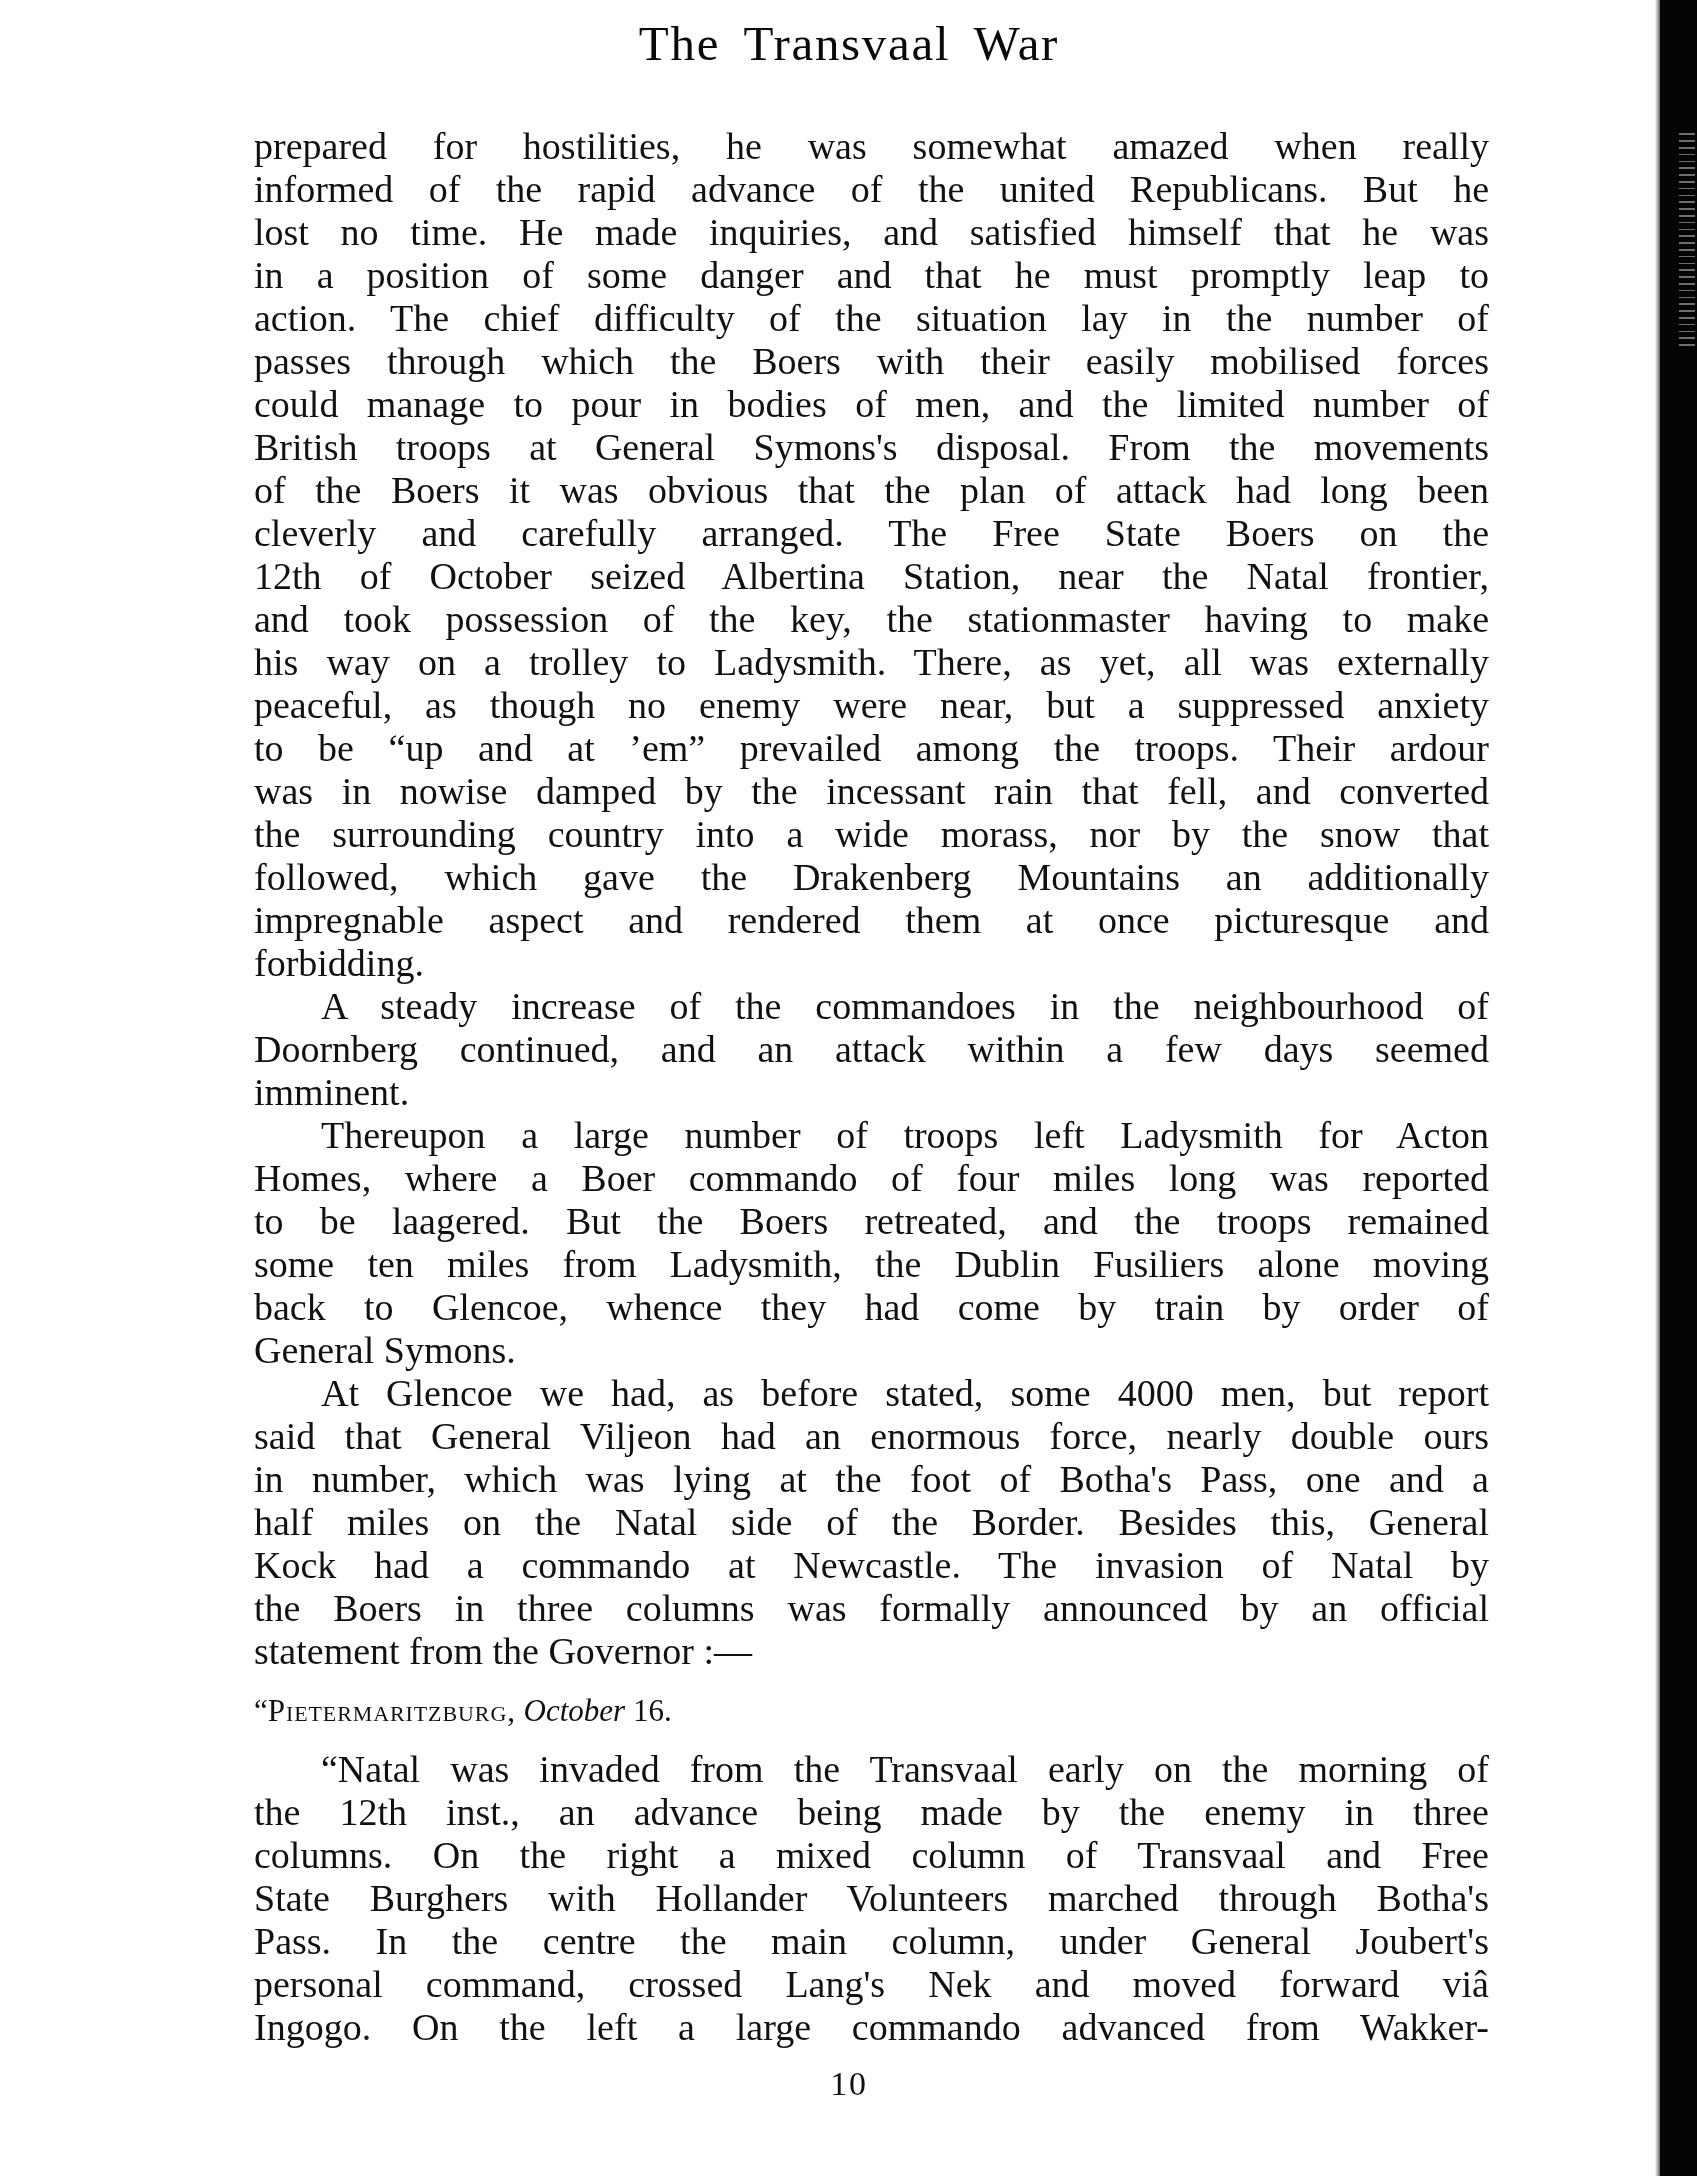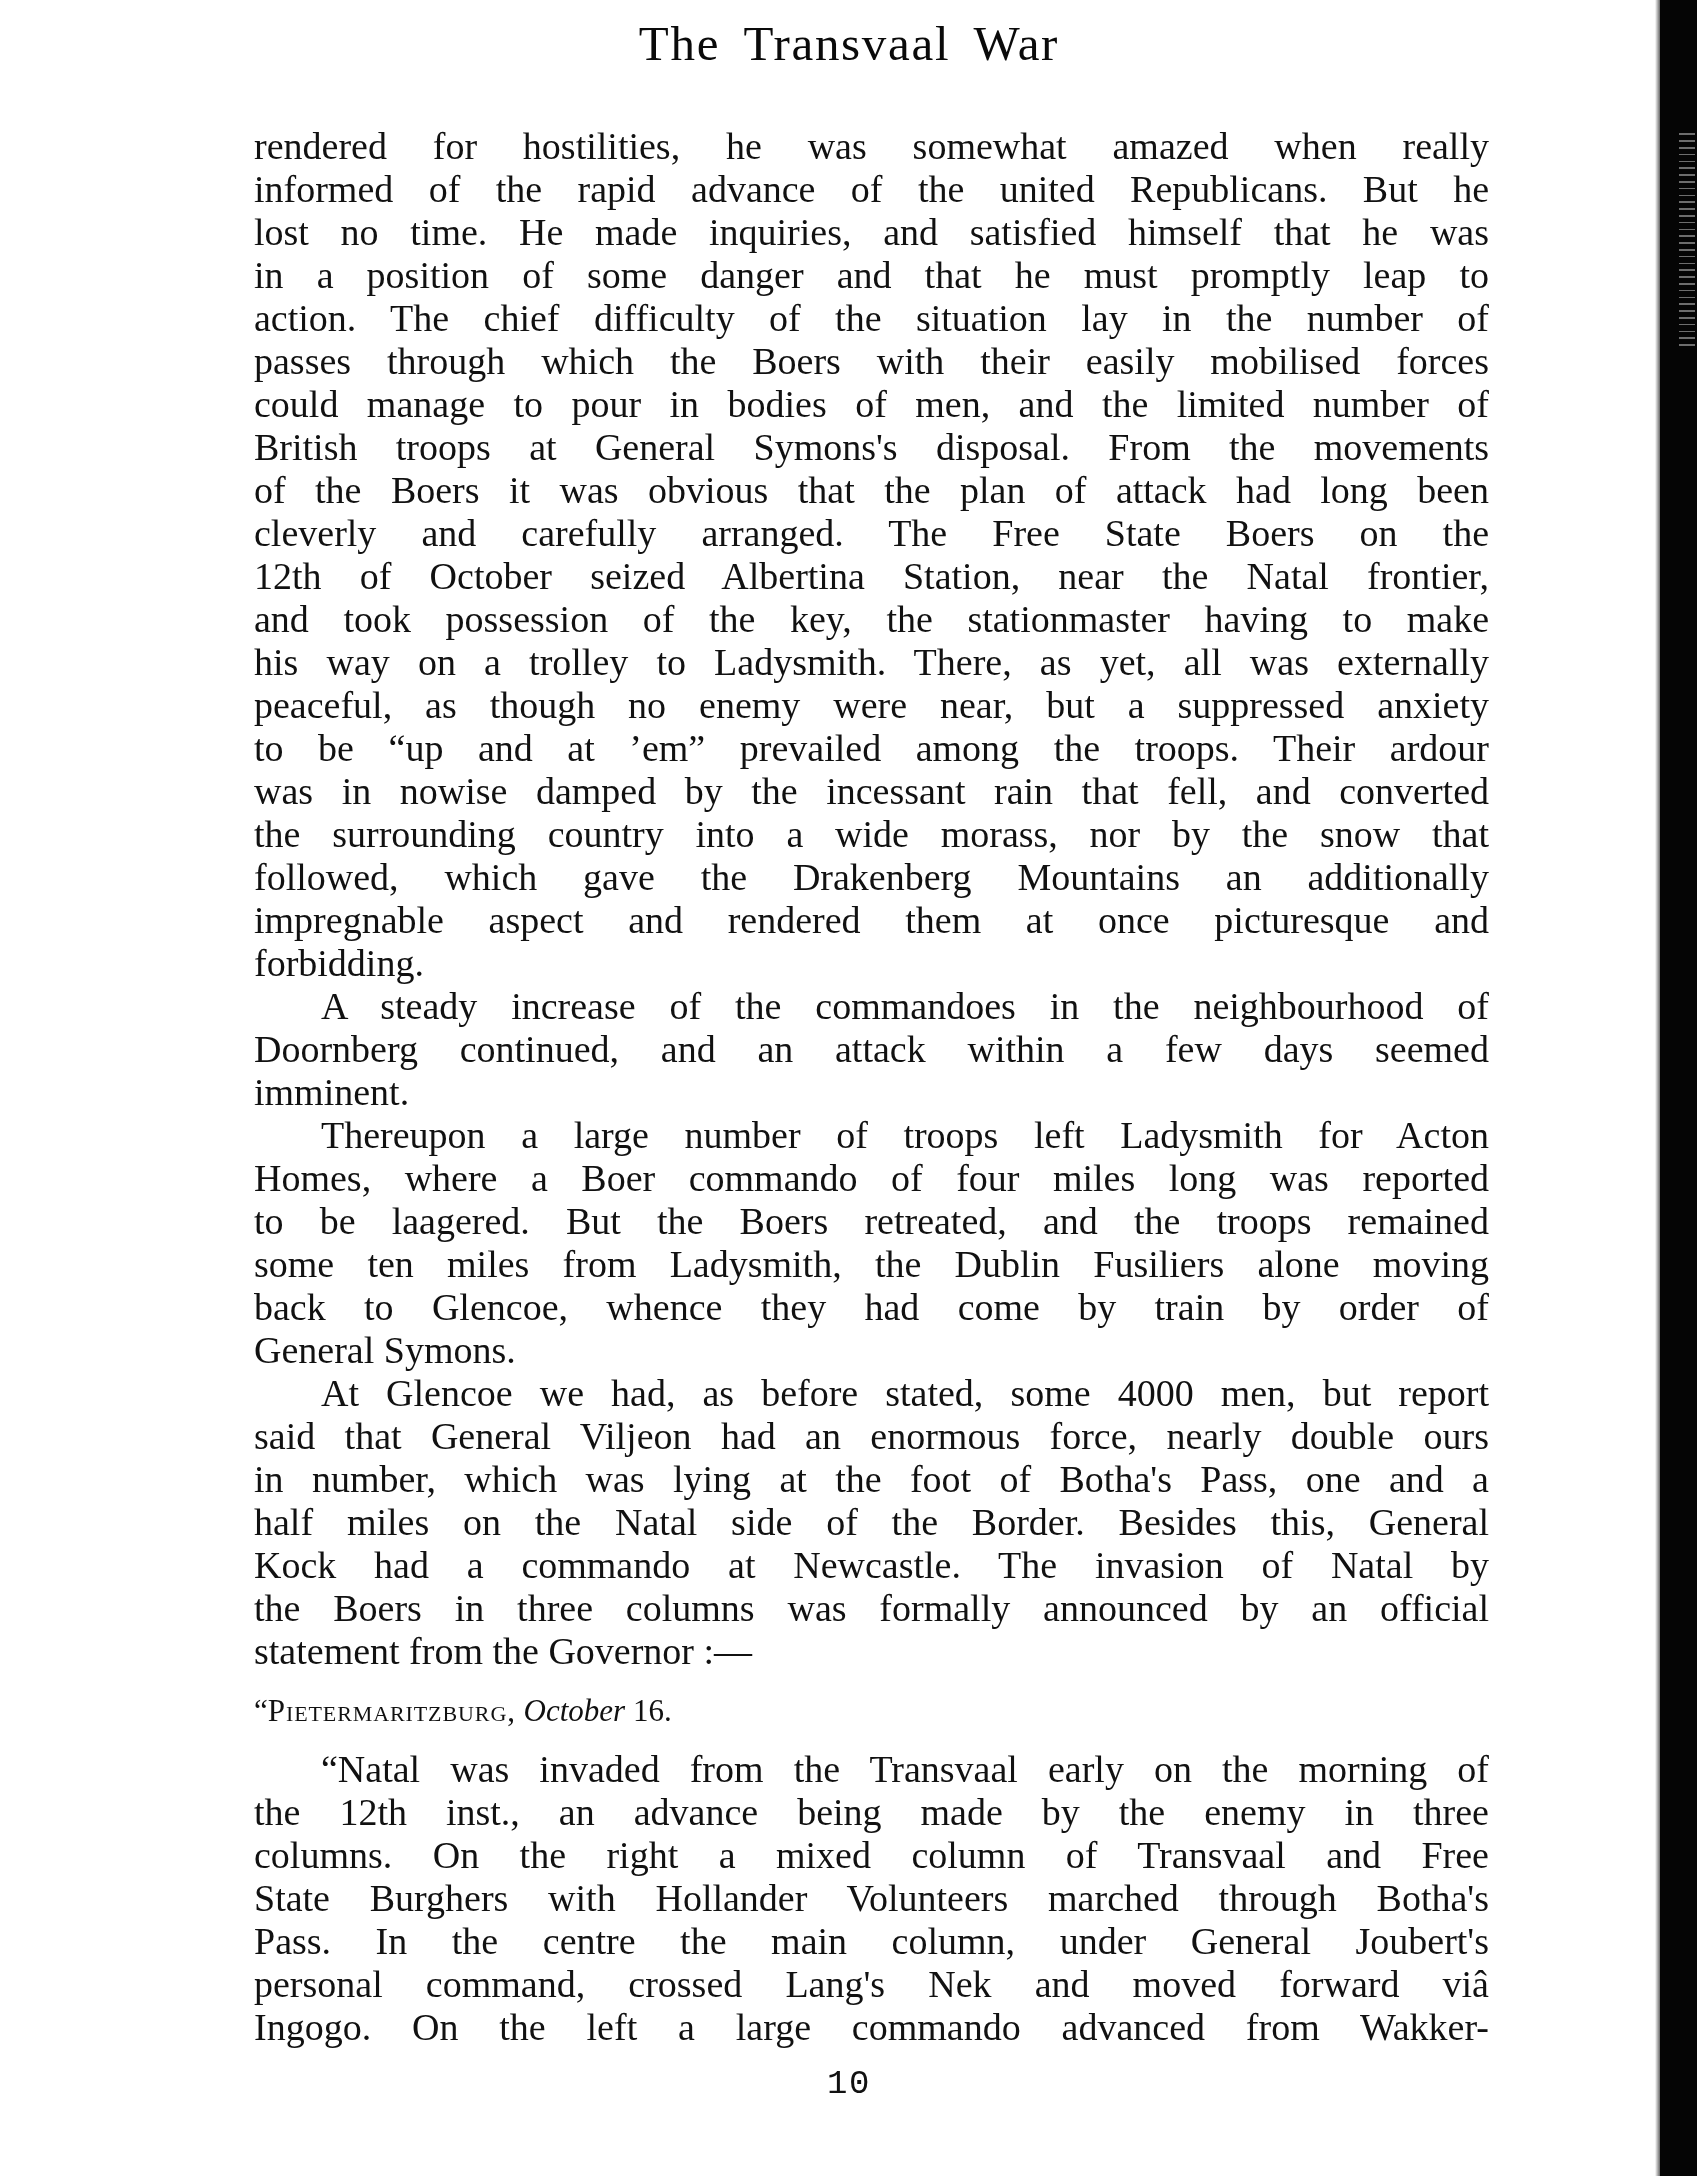--- a/index.html
+++ b/index.html
@@ -11,35 +11,35 @@
   .line { display: block; height: 43px; line-height: 43px; font-size: 38px;
           text-align: justify; text-align-last: justify; white-space: nowrap; overflow: visible; }
   .line.last { text-align-last: left; }
   .line.indent { padding-left: 67px; }
   .dateline { display: block; height: 75px; line-height: 75px; font-size: 31px;
               text-align: left; padding-right: 53px; }
   .dateline .sc { font-variant: small-caps; letter-spacing: 0.9px; }
   .dateline .it { font-style: italic; }
   .i { }
   .page-number { position: absolute; left: 0; width: 1698px; top: 2065px; text-align: center;
-                 font-size: 34px; letter-spacing: 1.7px; font-family: Liberation Mono, monospace; }
+                 font-size: 34px; letter-spacing: 1.7px; }
   .page-edge { position: absolute; top: 0; right: 0; width: 38px; height: 2176px; background: #050505; }
   .page-edge-shadow { position: absolute; top: 0; right: 38px; width: 5.1px; height: 2176px;
                       background: linear-gradient(to right, rgba(0,0,0,0), rgba(0,0,0,0.6)); }
   .page-edge-noise { position: absolute; top: 128px; right: 3.4px; width: 15.4px; height: 223px;
                      background: repeating-linear-gradient(0deg, #050505 0 5.1px, #9a9a9a 5.1px 6.8px); opacity: 0.7; }
 </style>
 </head>
 <body>
 
 <div class="page-title">The Transvaal War</div>
 
 <div class="body-text">
   <div>
-    <span class="line">rendered for hostilities, he was somewhat amazed when really</span>
+    <span class="line">prepared for hostilities, he was somewhat amazed when really</span>
     <span class="line">informed of the rapid advance of the united Republicans.  But he</span>
     <span class="line">lost no time.  He made inquiries, and satisfied himself that he was</span>
     <span class="line">in a position of some danger and that he must promptly leap to</span>
     <span class="line">action.  The chief difficulty of the situation lay in the number of</span>
     <span class="line">passes through which the Boers with their easily mobilised forces</span>
     <span class="line">could manage to pour in bodies of men, and the limited number of</span>
     <span class="line">British troops at General Symons's disposal.  From the movements</span>
     <span class="line">of the Boers it was obvious that the plan of attack had long been</span>
     <span class="line">cleverly and carefully arranged.  The Free State Boers on the</span>
     <span class="line">12th of October seized Albertina Station, near the Natal frontier,</span>

